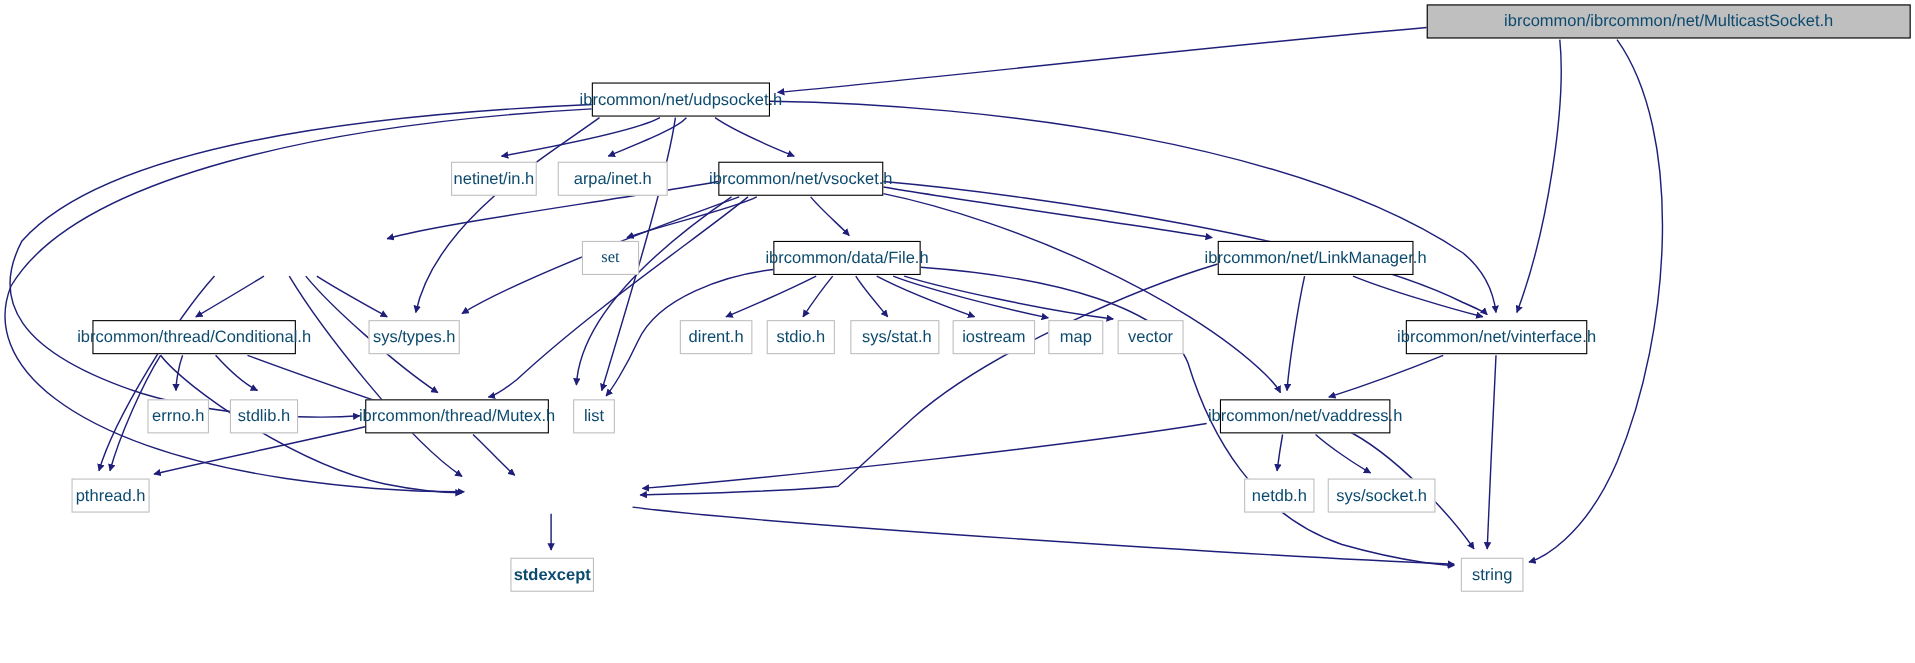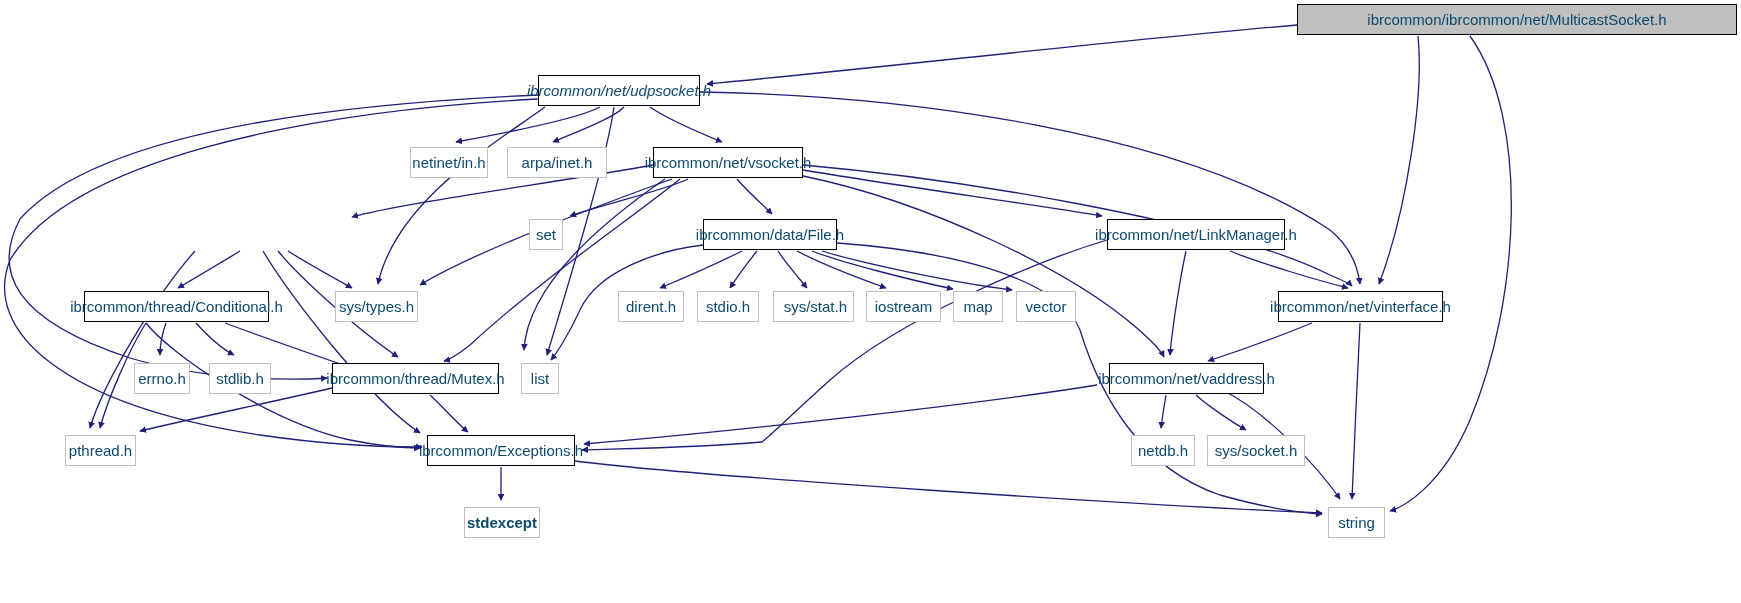--- a/index.html
+++ b/index.html
@@ -163,33 +163,33 @@
 
       <path d="M501,467 C501,478 501,492 501,500"></path>
 
       <path d="M575,461 C700,477 1140,505 1322,513"></path>
     </g>
   </svg>
 
   <div class="node root" style="left:1297px; top:4px; width:440px;">
     <span>ibrcommon/ibrcommon/net/MulticastSocket.h</span>
   </div>
-  <div class="node strong" style="left:538px; top:75px; width:162px;font-style:italic;">
+  <div class="node strong" style="left:538px; top:75px; width:162px;">
     <span>ibrcommon/net/udpsocket.h</span>
   </div>
   <div class="node" style="left:410px; top:147px; width:78px;">
     <span>netinet/in.h</span>
   </div>
   <div class="node" style="left:507px; top:147px; width:100px;">
     <span>arpa/inet.h</span>
   </div>
   <div class="node strong" style="left:653px; top:147px; width:150px;">
     <span>ibrcommon/net/vsocket.h</span>
   </div>
-  <div class="node" style="left:529px; top:219px; width:34px;">
+  <div class="node" style="left:529px; top:219px; width:52px;font-family:Liberation Serif, serif;">
     <span>set</span>
   </div>
   <div class="node strong" style="left:703px; top:219px; width:134px;">
     <span>ibrcommon/data/File.h</span>
   </div>
   <div class="node strong" style="left:1107px; top:219px; width:178px;">
     <span>ibrcommon/net/LinkManager.h</span>
   </div>
   <div class="node strong" style="left:84px; top:291px; width:185px;">
     <span>ibrcommon/thread/Conditional.h</span>
@@ -229,23 +229,20 @@
   </div>
   <div class="node" style="left:521px; top:363px; width:38px;justify-content:center;">
     <span>list</span>
   </div>
   <div class="node strong" style="left:1097px; top:363px; width:155px;margin-left:12px;">
     <span>ibrcommon/net/vaddress.h</span>
   </div>
   <div class="node" style="left:65px; top:435px; width:71px;">
     <span>pthread.h</span>
   </div>
-  <div class="node strong" style="left:427px; top:435px; width:148px;">
-    <span>ibrcommon/Exceptions.h</span>
-  </div>
   <div class="node" style="left:1131px; top:435px; width:64px;">
     <span>netdb.h</span>
   </div>
   <div class="node" style="left:1207px; top:435px; width:98px;">
     <span>sys/socket.h</span>
   </div>
   <div class="node" style="left:464px; top:507px; width:76px;font-weight:bold;">
     <span>stdexcept</span>
   </div>
   <div class="node" style="left:1328px; top:507px; width:57px;">

